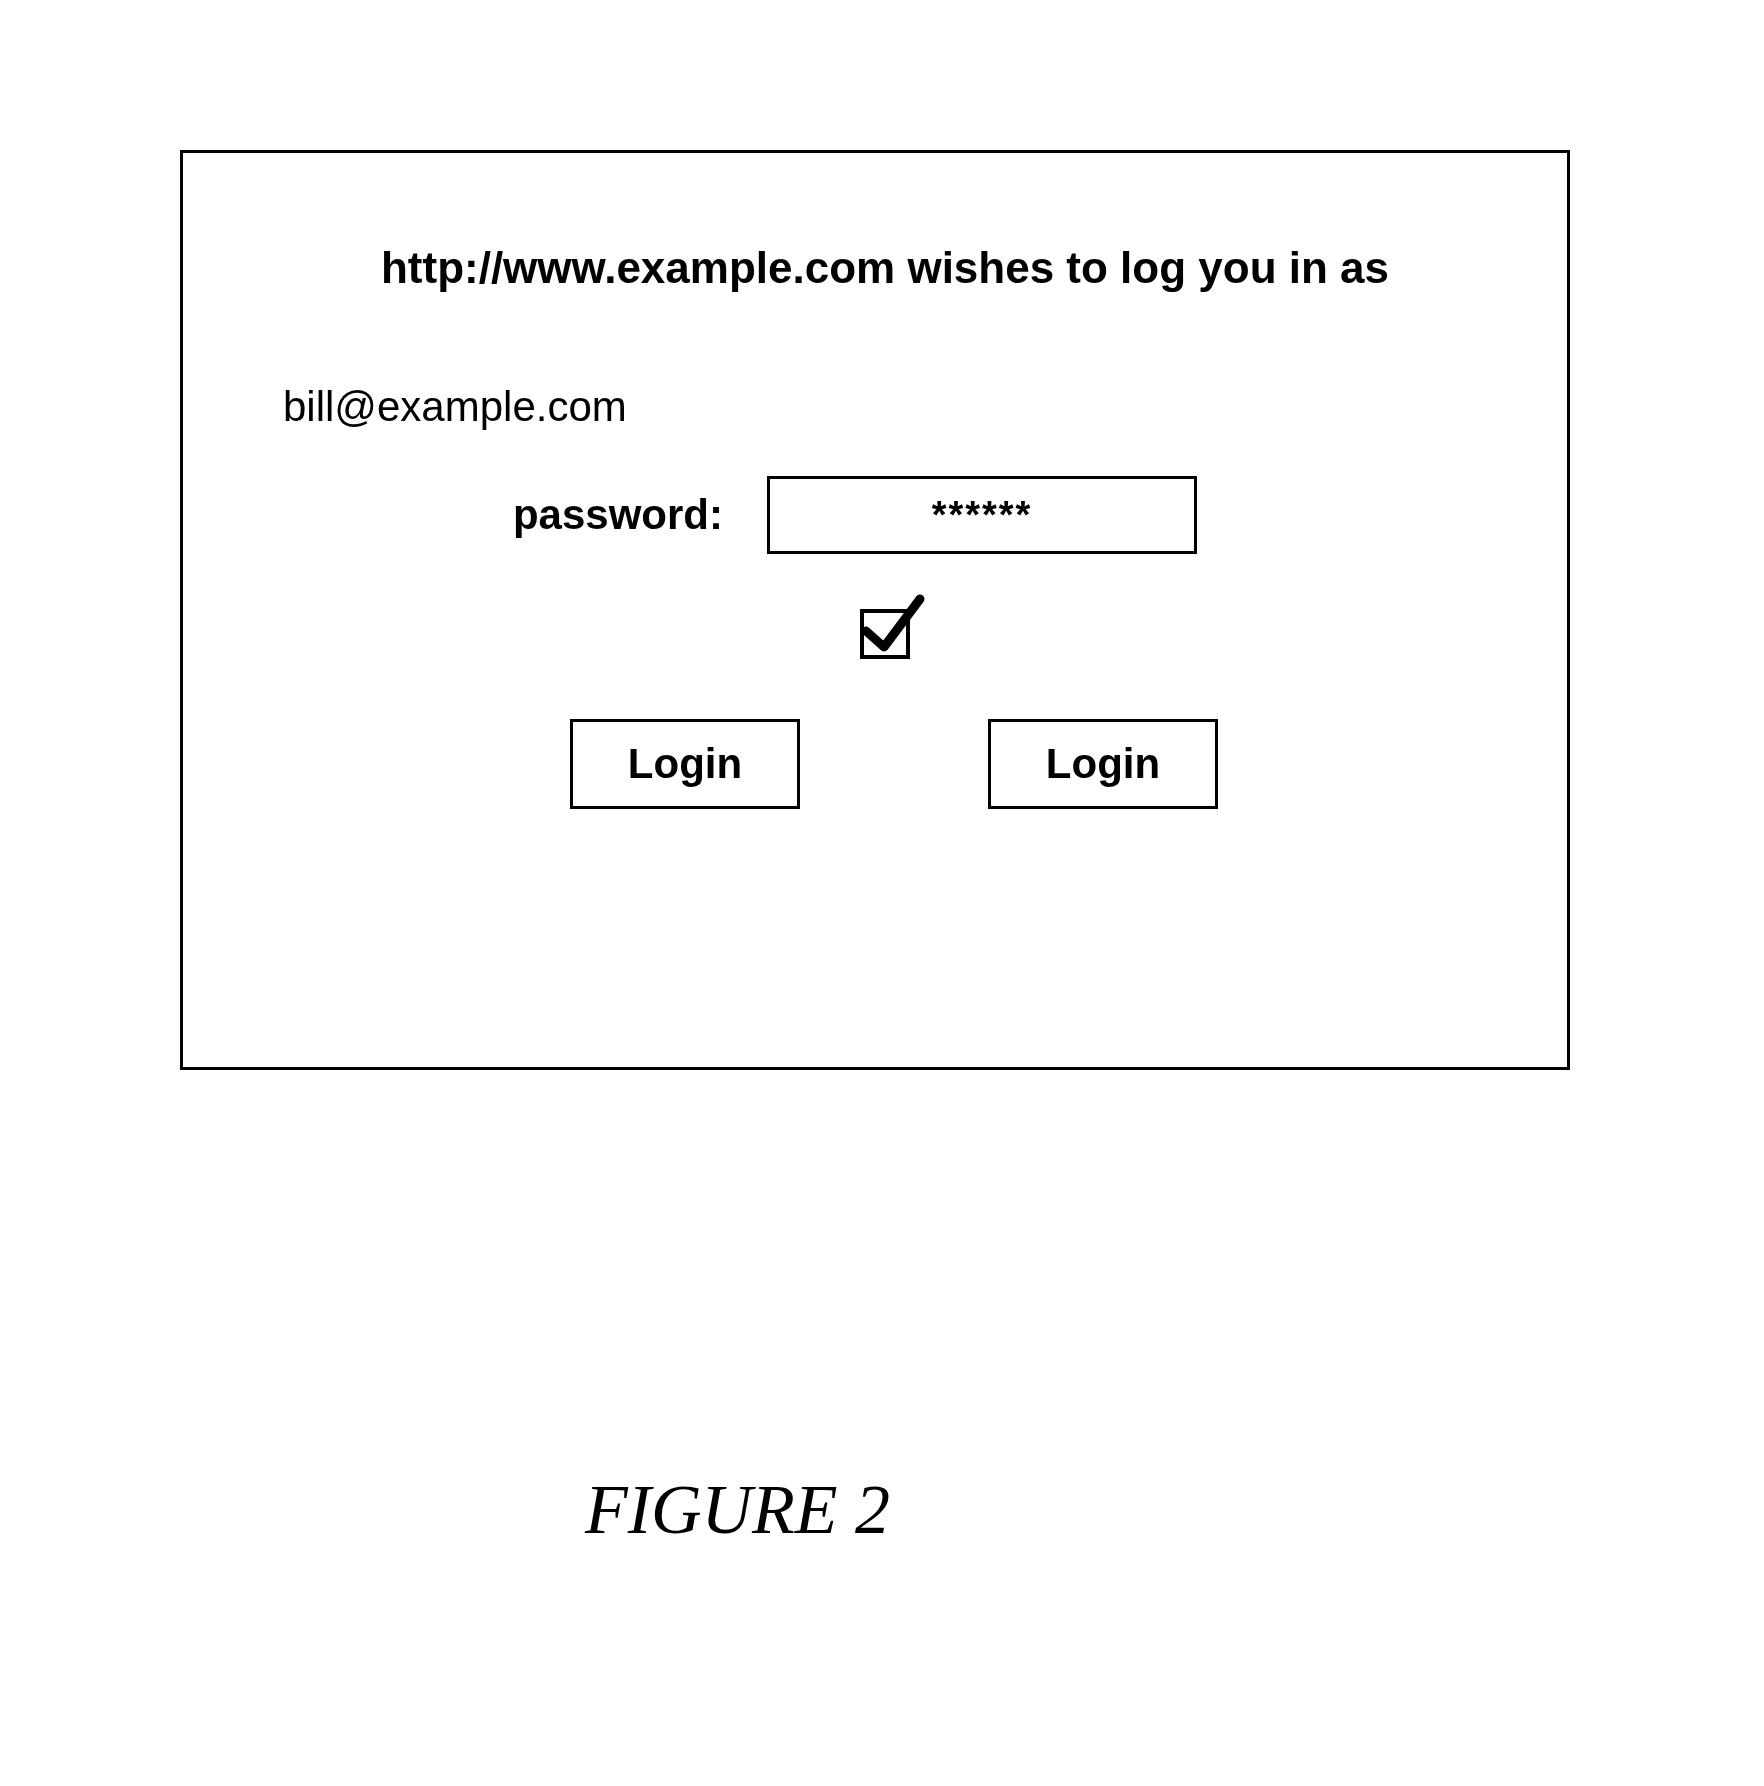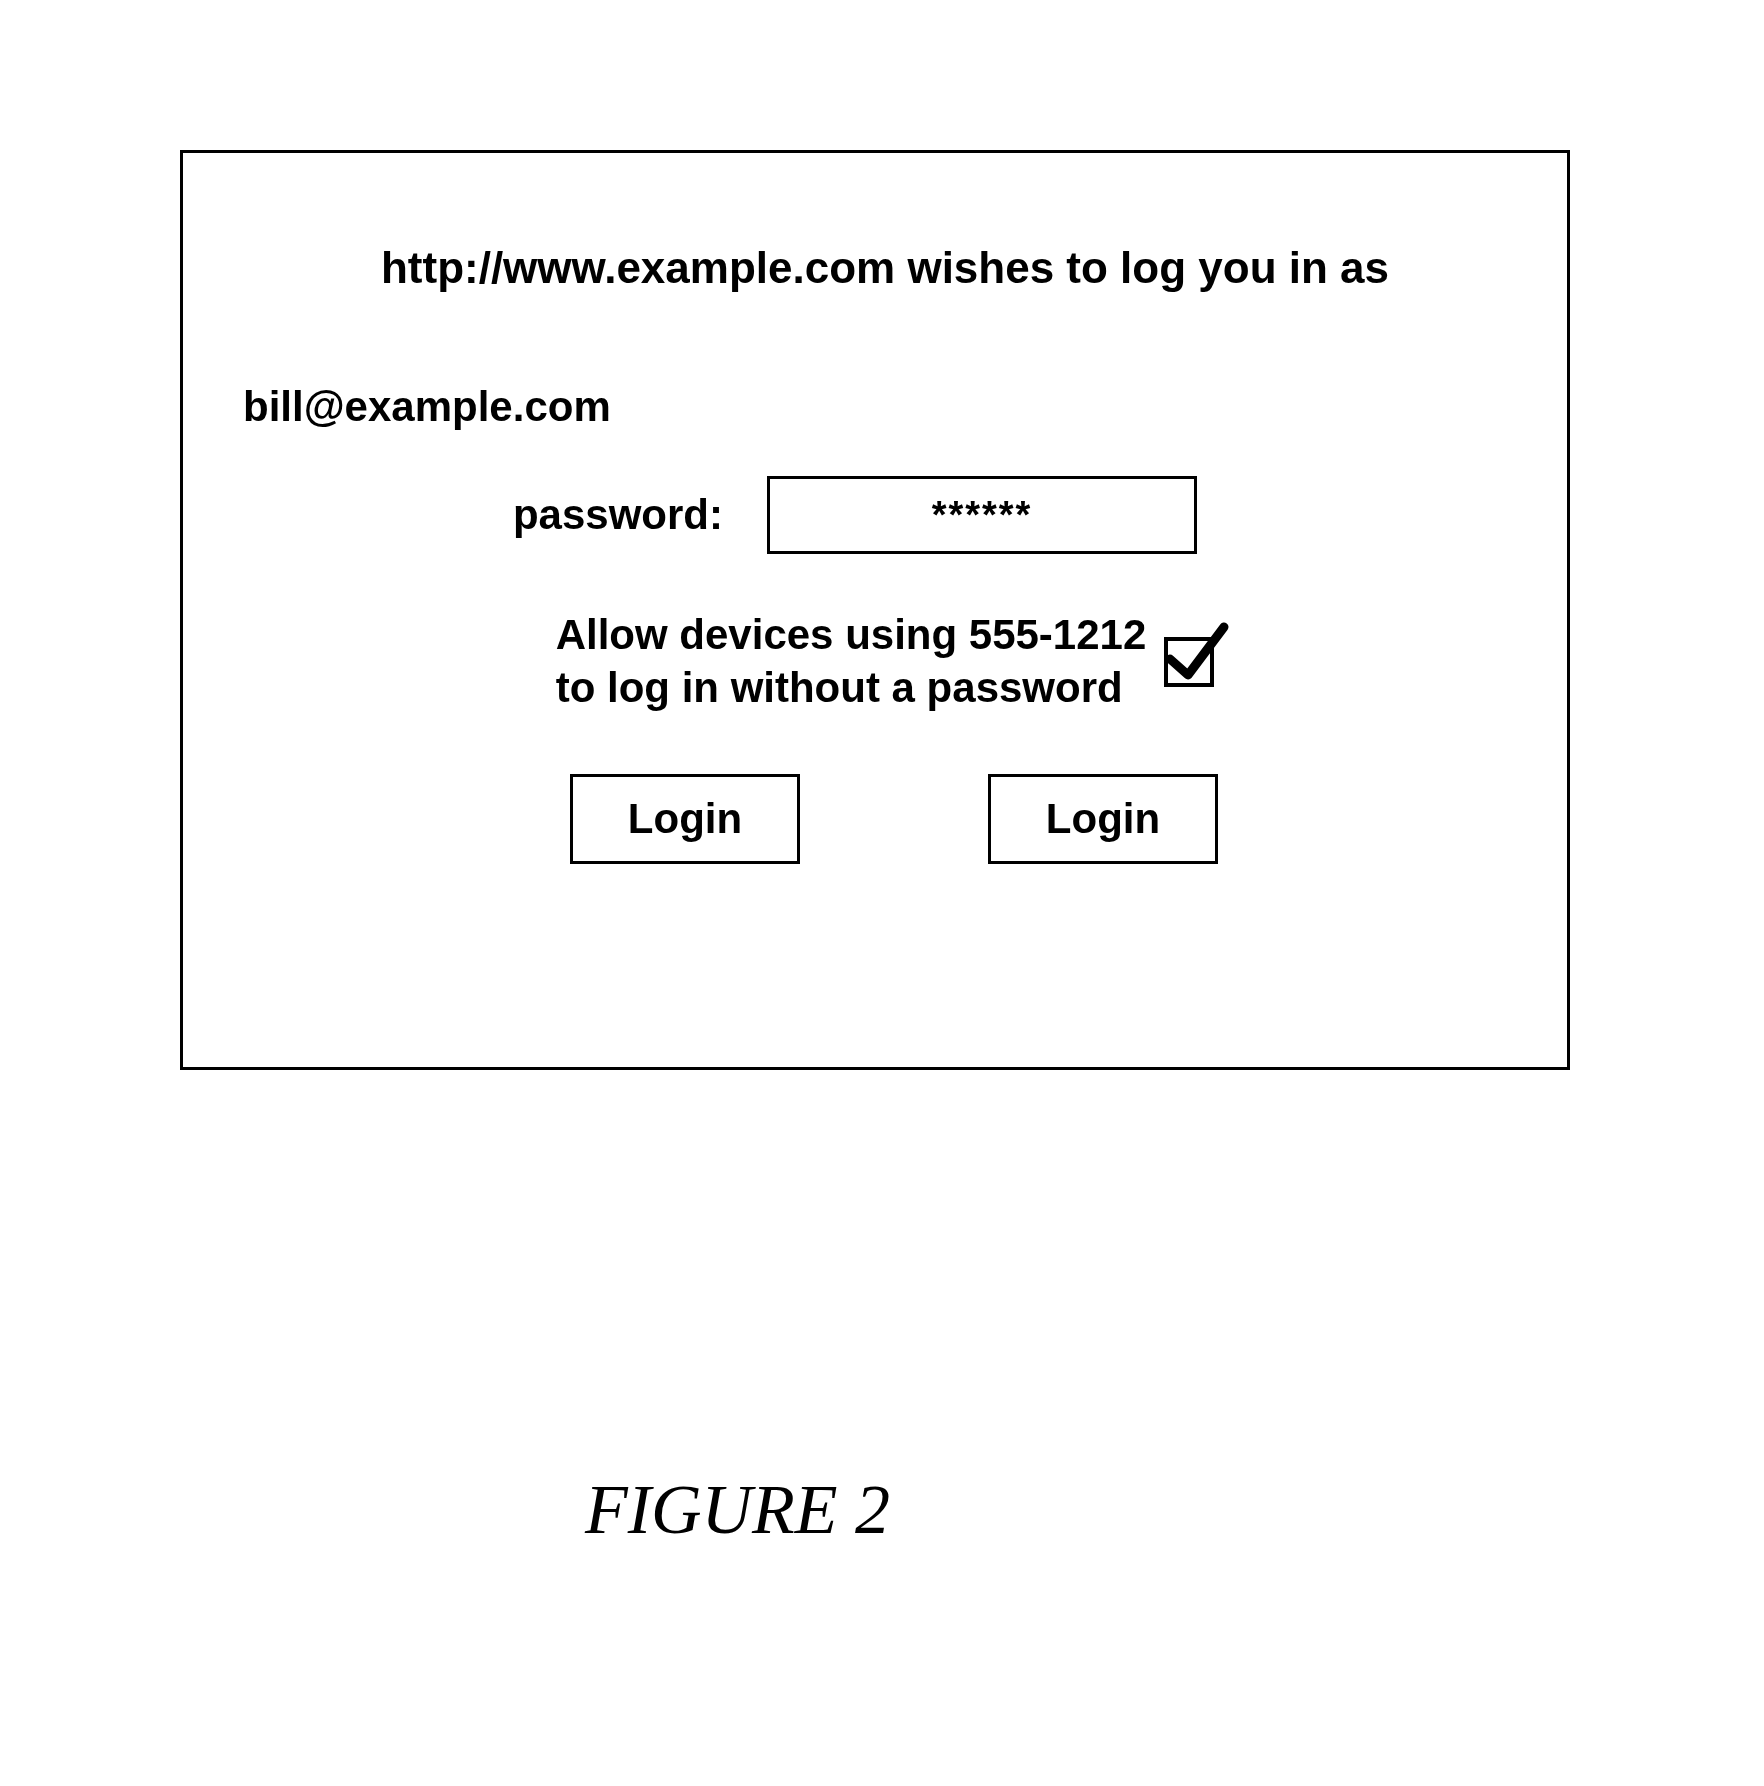--- a/index.html
+++ b/index.html
@@ -36,21 +36,22 @@
   .form-label {
     width: 530px;
     text-align: right;
     font-size: 42px;
     font-weight: bold;
     padding-right: 50px;
     box-sizing: border-box;
   }
   .form-value {
     font-size: 42px;
-    font-weight: bold;
+    font-weight: normal;
+    margin-left: 40px;
   }
   .password-input {
     width: 430px;
     height: 78px;
     border: 3px solid #000;
     font-size: 38px;
     font-weight: bold;
     text-align: center;
     font-family: Arial, Helvetica, sans-serif;
     box-sizing: border-box;
@@ -135,24 +136,20 @@
   <div class="form-row">
     <div class="form-value">bill@example.com</div>
   </div>
 
   <div class="form-row">
     <div class="form-label">password:</div>
     <input type="text" class="password-input" value="******" style="">
   </div>
 
   <div class="allow-row">
-    <div class="allow-text">
-      <span>Allow devices using 555-1212</span><br>
-      <span>to log in without a password</span>
-    </div>
     <div class="checkbox">
       <div class="checkbox-box"></div>
       <svg class="checkbox-mark" viewBox="0 0 70 70">
         <polyline points="8,40 26,56 62,8" fill="none" stroke="#000" stroke-width="9" stroke-linecap="round" stroke-linejoin="round"></polyline>
       </svg>
     </div>
   </div>
 
   <div class="button-row">
     <button class="btn">Login</button>

